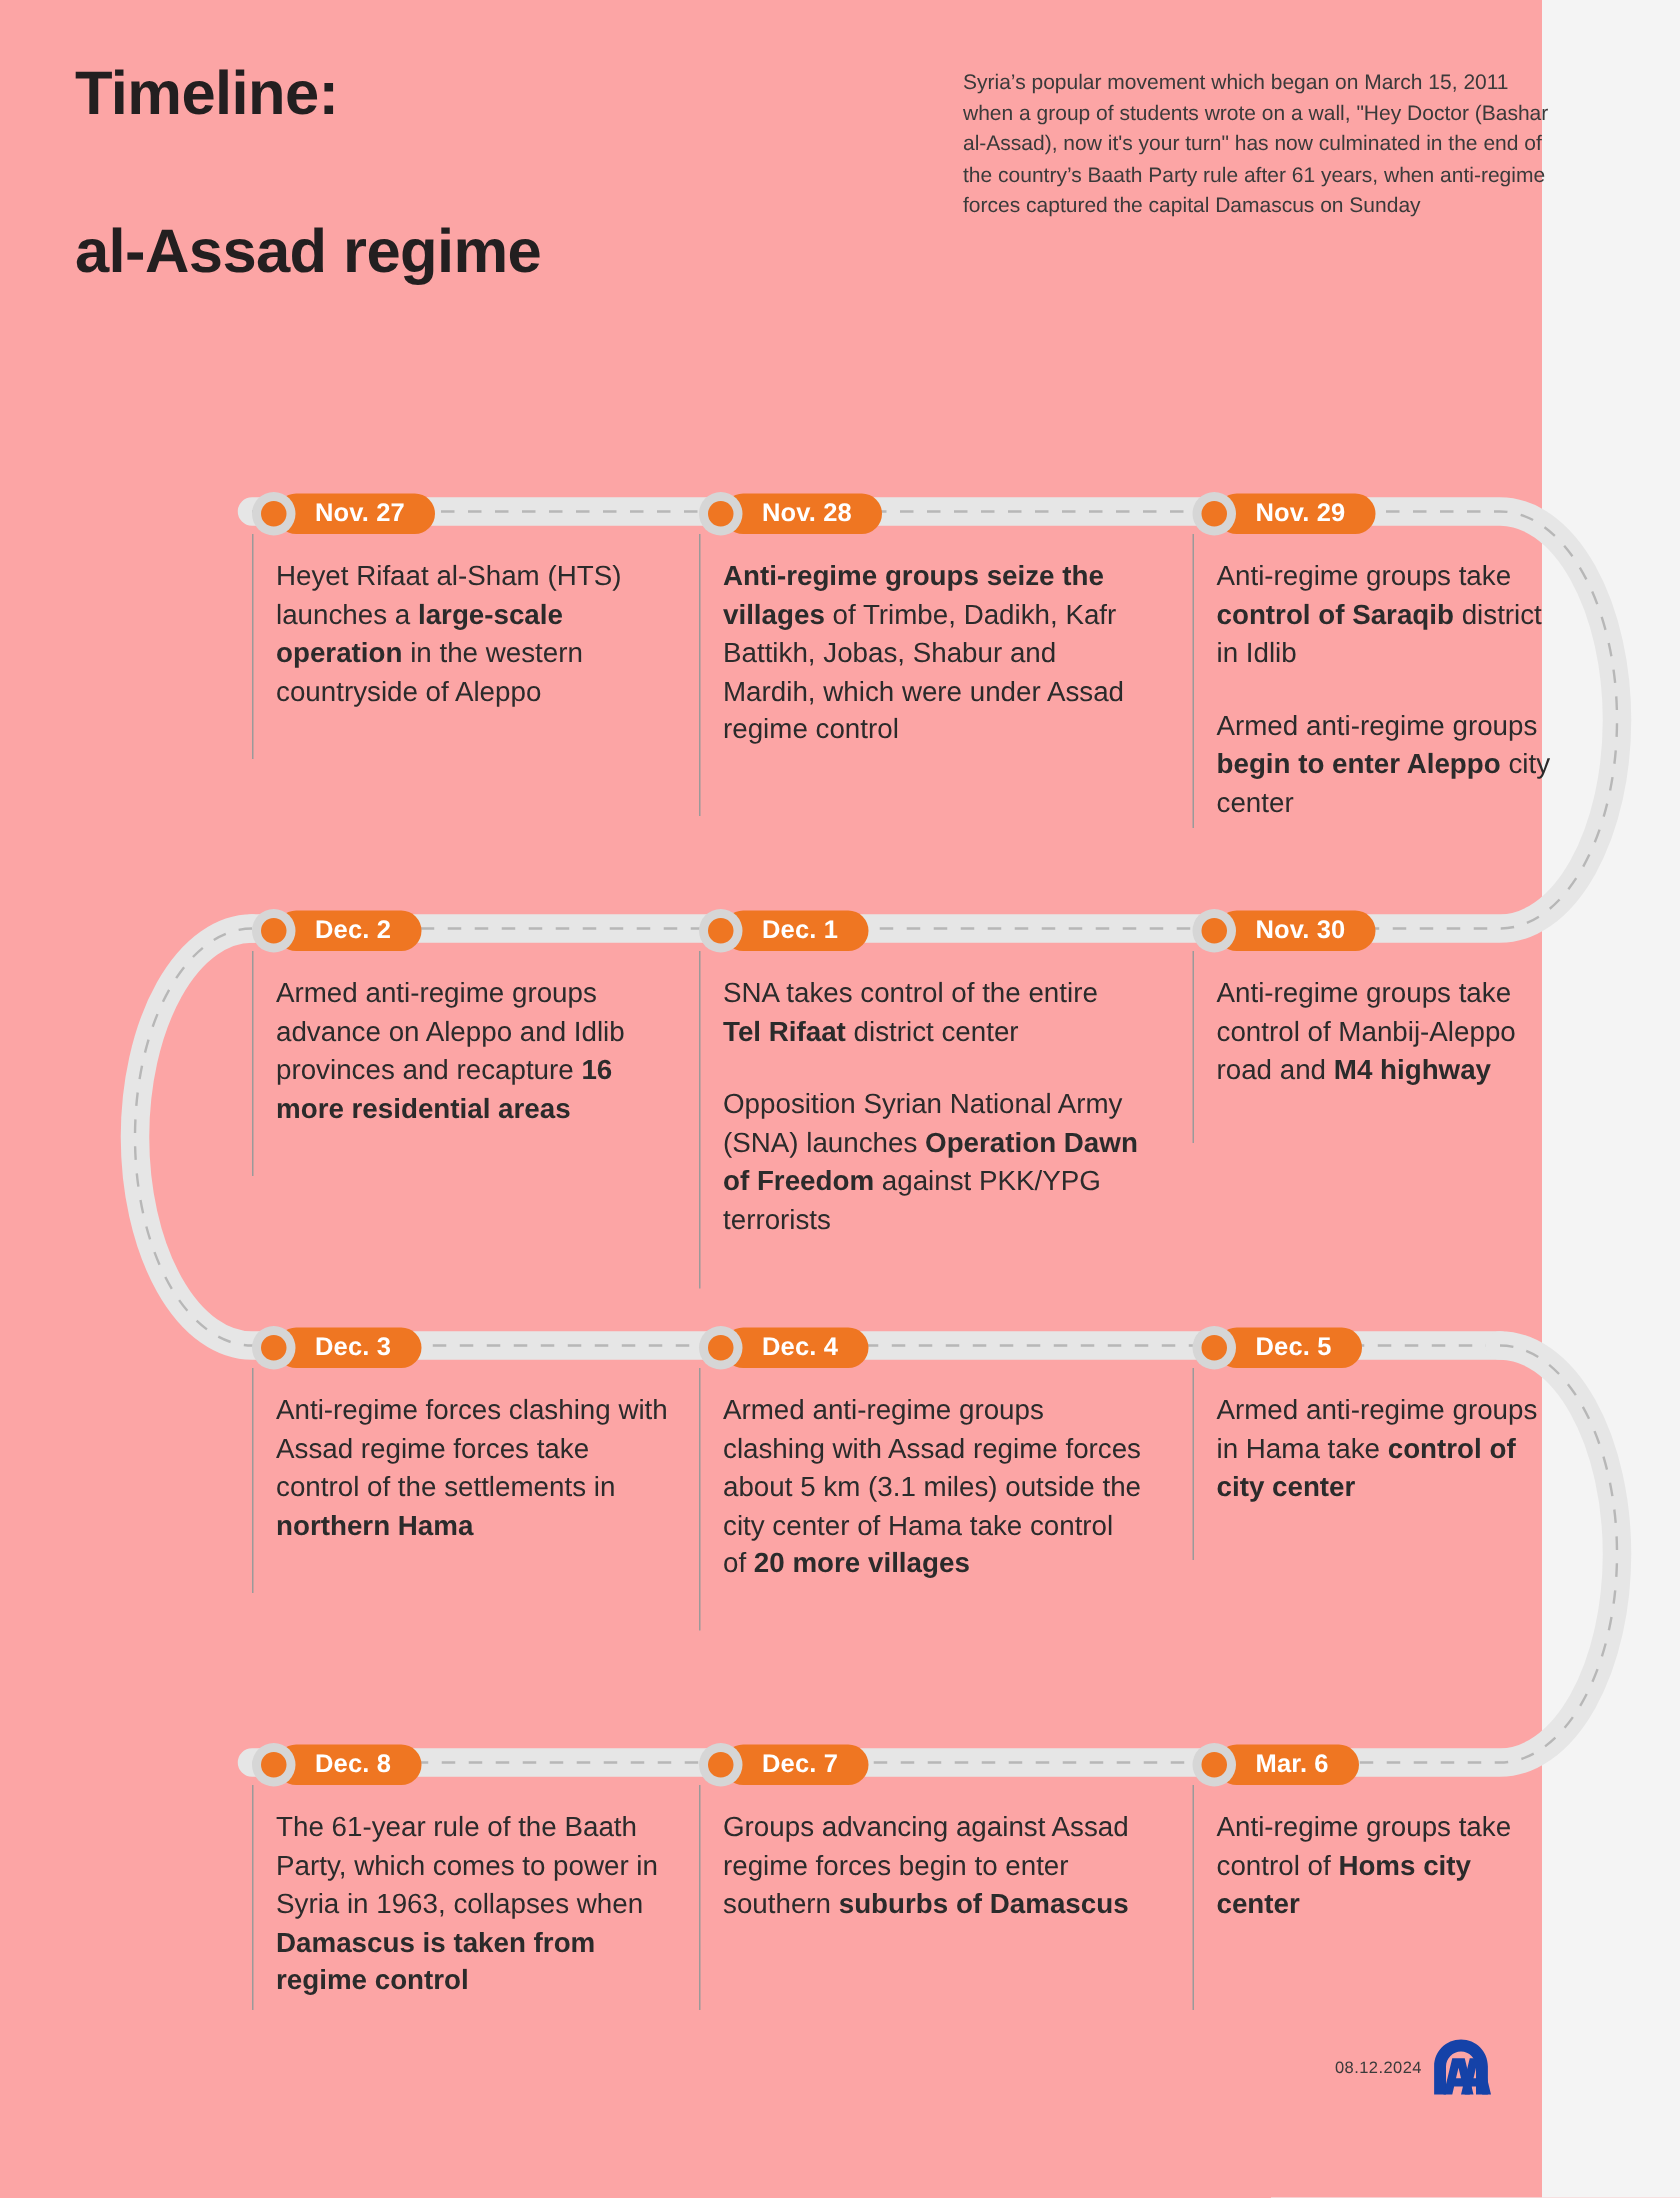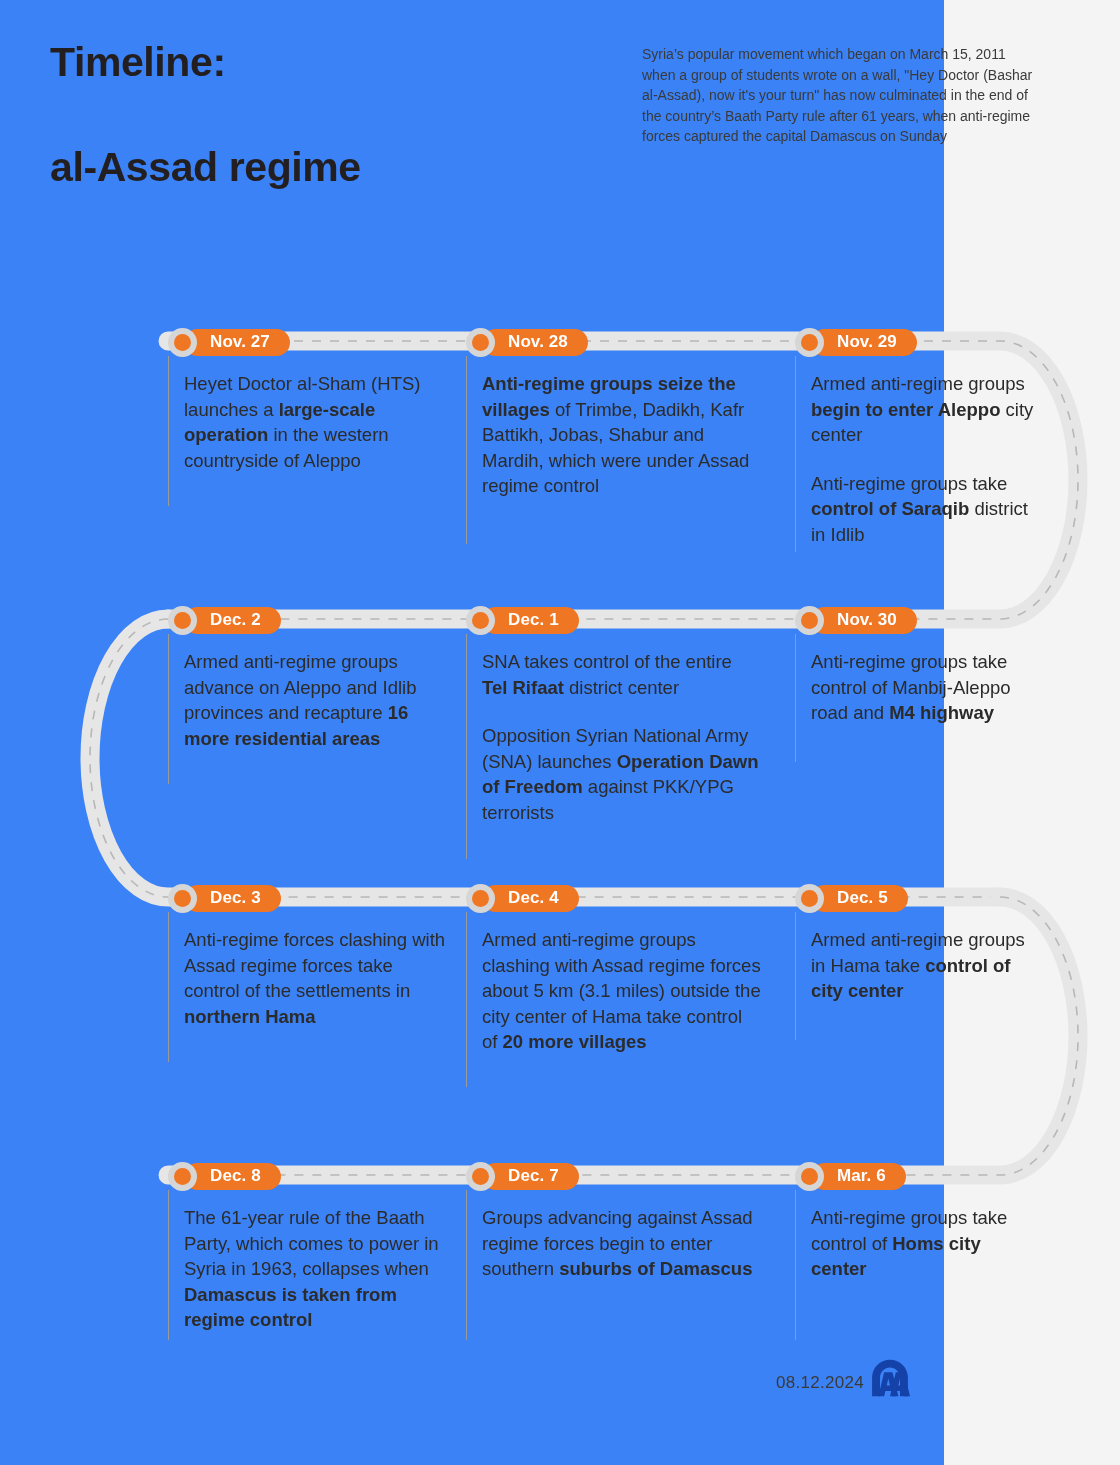--- a/index.html
+++ b/index.html
@@ -5,22 +5,22 @@
   * { box-sizing: border-box; margin: 0; padding: 0; }
   html, body {
     width: 1120px; height: 1465px;
     background: #f4f4f4;
     font-family: "Liberation Sans", sans-serif;
     color: #2b2b2b;
     overflow: hidden;
   }
   #page {
     position: relative;
-    width: 944px; height: 1465px;
-    background: #3b82f6;
+    width: 1028px; height: 1465px;
+    background: #fca5a5;
   }
 
   
   .header { position: absolute; left: 50px; top: 36px; width: 1020px; }
   .title {
     position: absolute; left: 0; top: 0;
     width: 570px;
     font-size: 41px;
     font-weight: 700;
     line-height: 1.28;
@@ -89,21 +89,21 @@
     line-height: 1.38;
     color: #2b2b2b;
   }
   .body p + p { margin-top: 23px; }
   .body b { font-weight: 700; }
 
   
   .footer-date {
     position: absolute;
     right: 80px; top: 1373px;
-    font-size: 17px;
+    font-size: 11px;
     color: #3a3a3a;
     letter-spacing: 0.3px;
   }
   .logo {
     position: absolute;
     right: 33px; top: 1358px;
     width: 42px; height: 40px;
   }
 </style>
 </head>
@@ -139,42 +139,42 @@
   </div>
 
   <div id="cells">
       <div class="cell" style="left: 154px; top: 327px; width: 268px;">
         <div class="node">
           <div class="ring"></div>
           <div class="pill">Nov. 27</div>
         </div>
         <div class="stem" style="height: 150px;"></div>
         <div class="body" style="width: 268px;">
-          <p><span>Heyet Doctor al-Sham (HTS) launches a </span><b>large-scale operation</b><span> in the western countryside of Aleppo</span></p>
+          <p><span>Heyet Rifaat al-Sham (HTS) launches a </span><b>large-scale operation</b><span> in the western countryside of Aleppo</span></p>
         </div>
       </div>
       <div class="cell" style="left: 452px; top: 327px; width: 280px;">
         <div class="node">
           <div class="ring"></div>
           <div class="pill">Nov. 28</div>
         </div>
         <div class="stem" style="height: 188px;"></div>
         <div class="body" style="width: 280px;">
           <p><b>Anti-regime groups seize the villages</b><span> of Trimbe, Dadikh, Kafr Battikh, Jobas, Shabur and Mardih, which were under Assad regime control</span></p>
         </div>
       </div>
       <div class="cell" style="left: 781px; top: 327px; width: 230px;">
         <div class="node">
           <div class="ring"></div>
           <div class="pill">Nov. 29</div>
         </div>
         <div class="stem" style="height: 196px;"></div>
         <div class="body" style="width: 230px;">
+          <p><span>Anti-regime groups take </span><b>control of Saraqib</b><span> district in Idlib</span></p>
           <p><span>Armed anti-regime groups </span><b>begin to enter Aleppo</b><span> city center</span></p>
-          <p><span>Anti-regime groups take </span><b>control of Saraqib</b><span> district in Idlib</span></p>
         </div>
       </div>
       <div class="cell" style="left: 154px; top: 605px; width: 268px;">
         <div class="node">
           <div class="ring"></div>
           <div class="pill">Dec. 2</div>
         </div>
         <div class="stem" style="height: 150px;"></div>
         <div class="body" style="width: 268px;">
           <p><span>Armed anti-regime groups advance on Aleppo and Idlib provinces and recapture </span><b>16 more residential areas</b></p>

